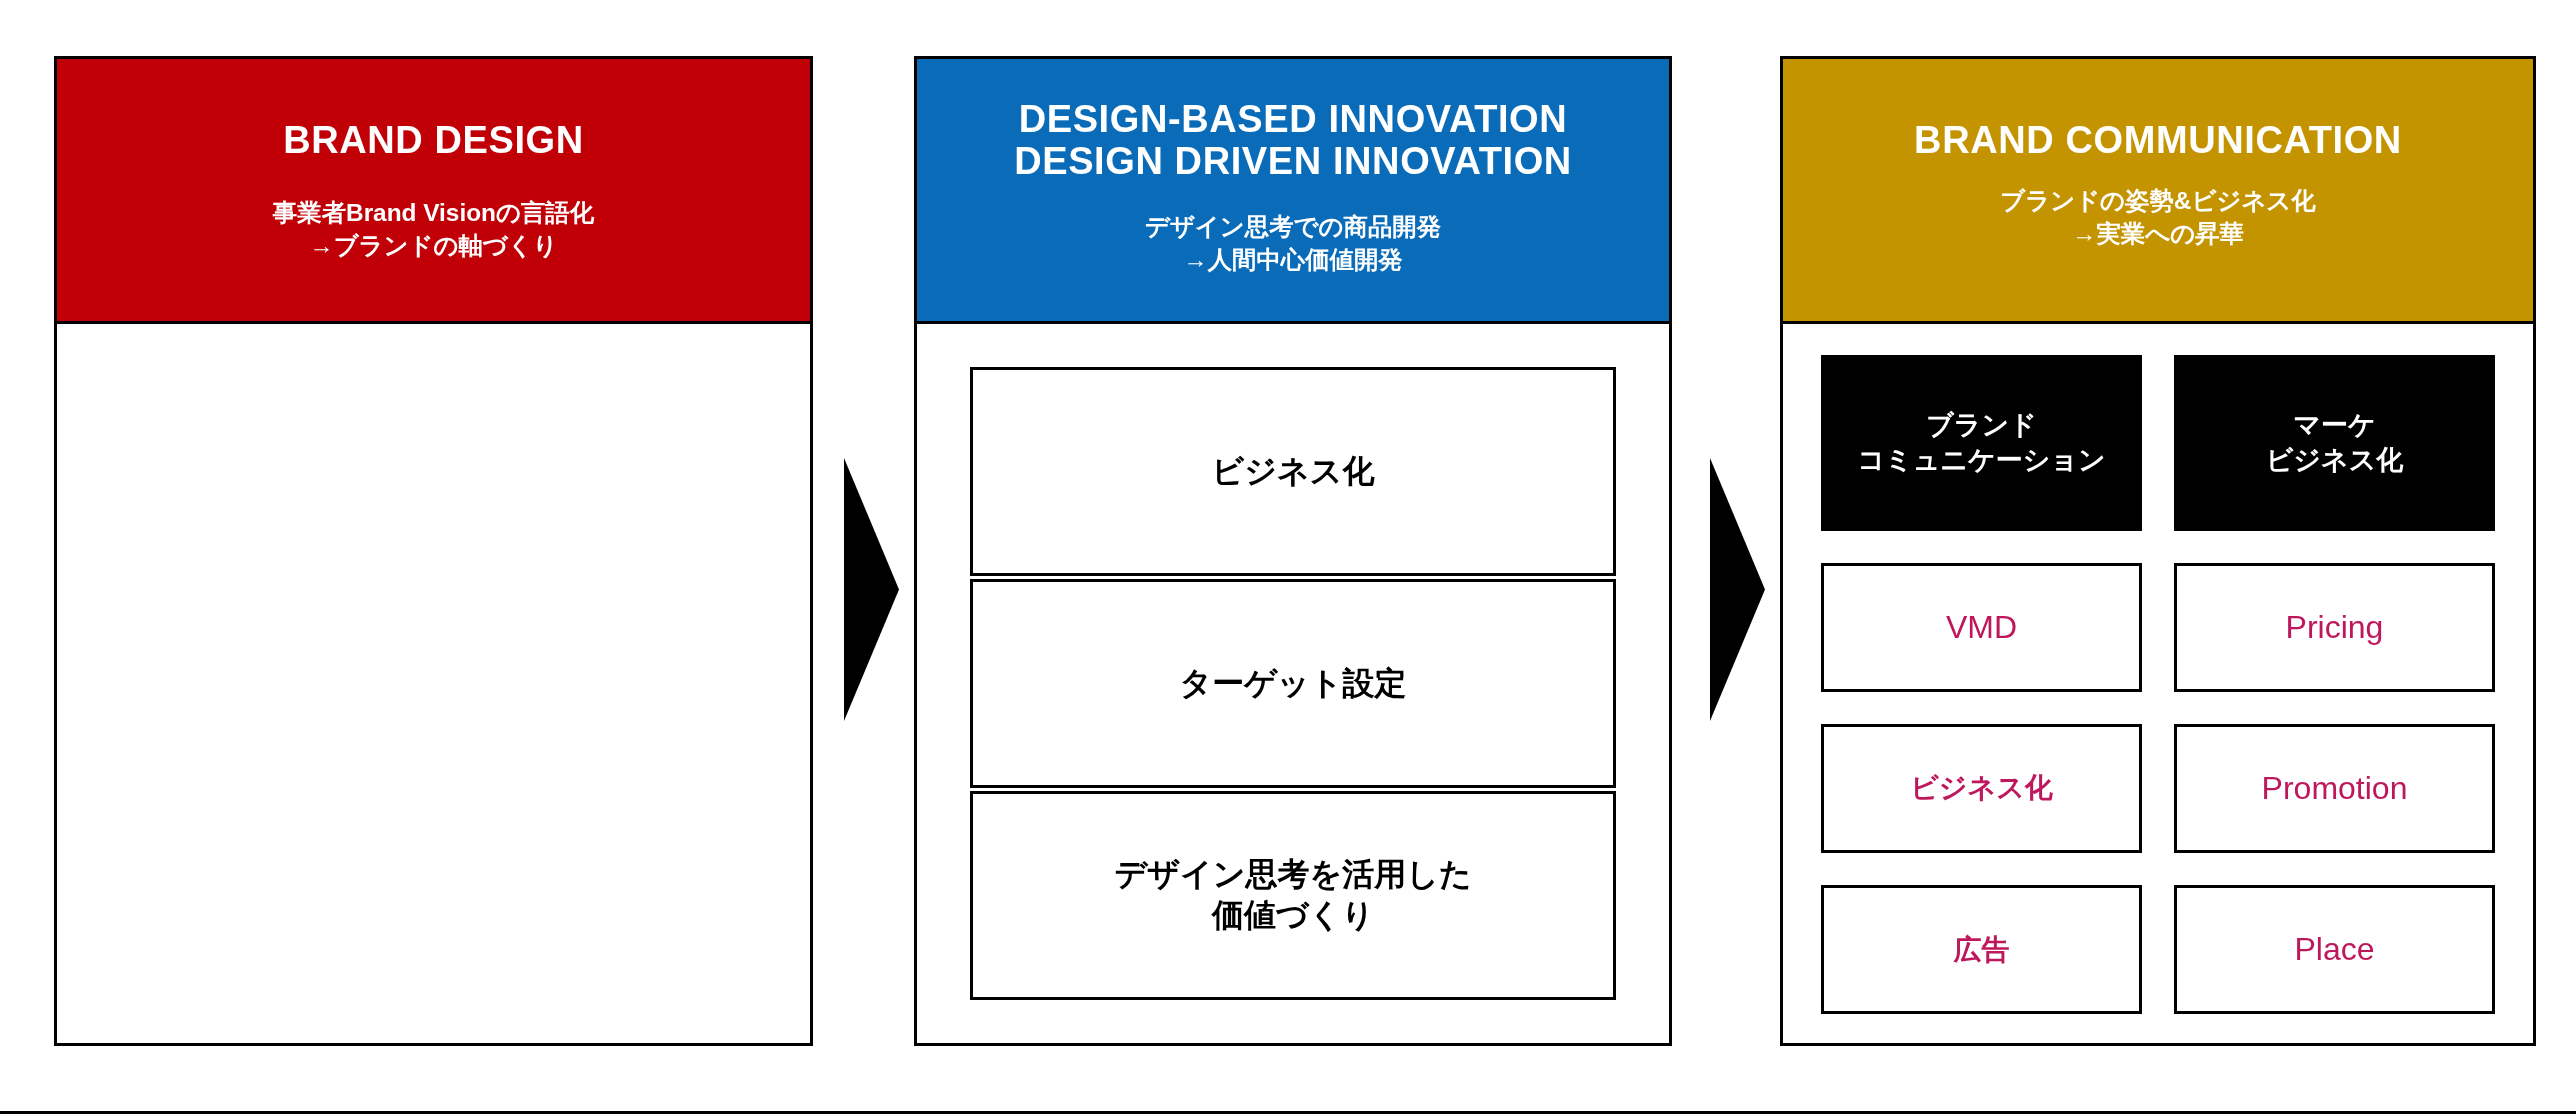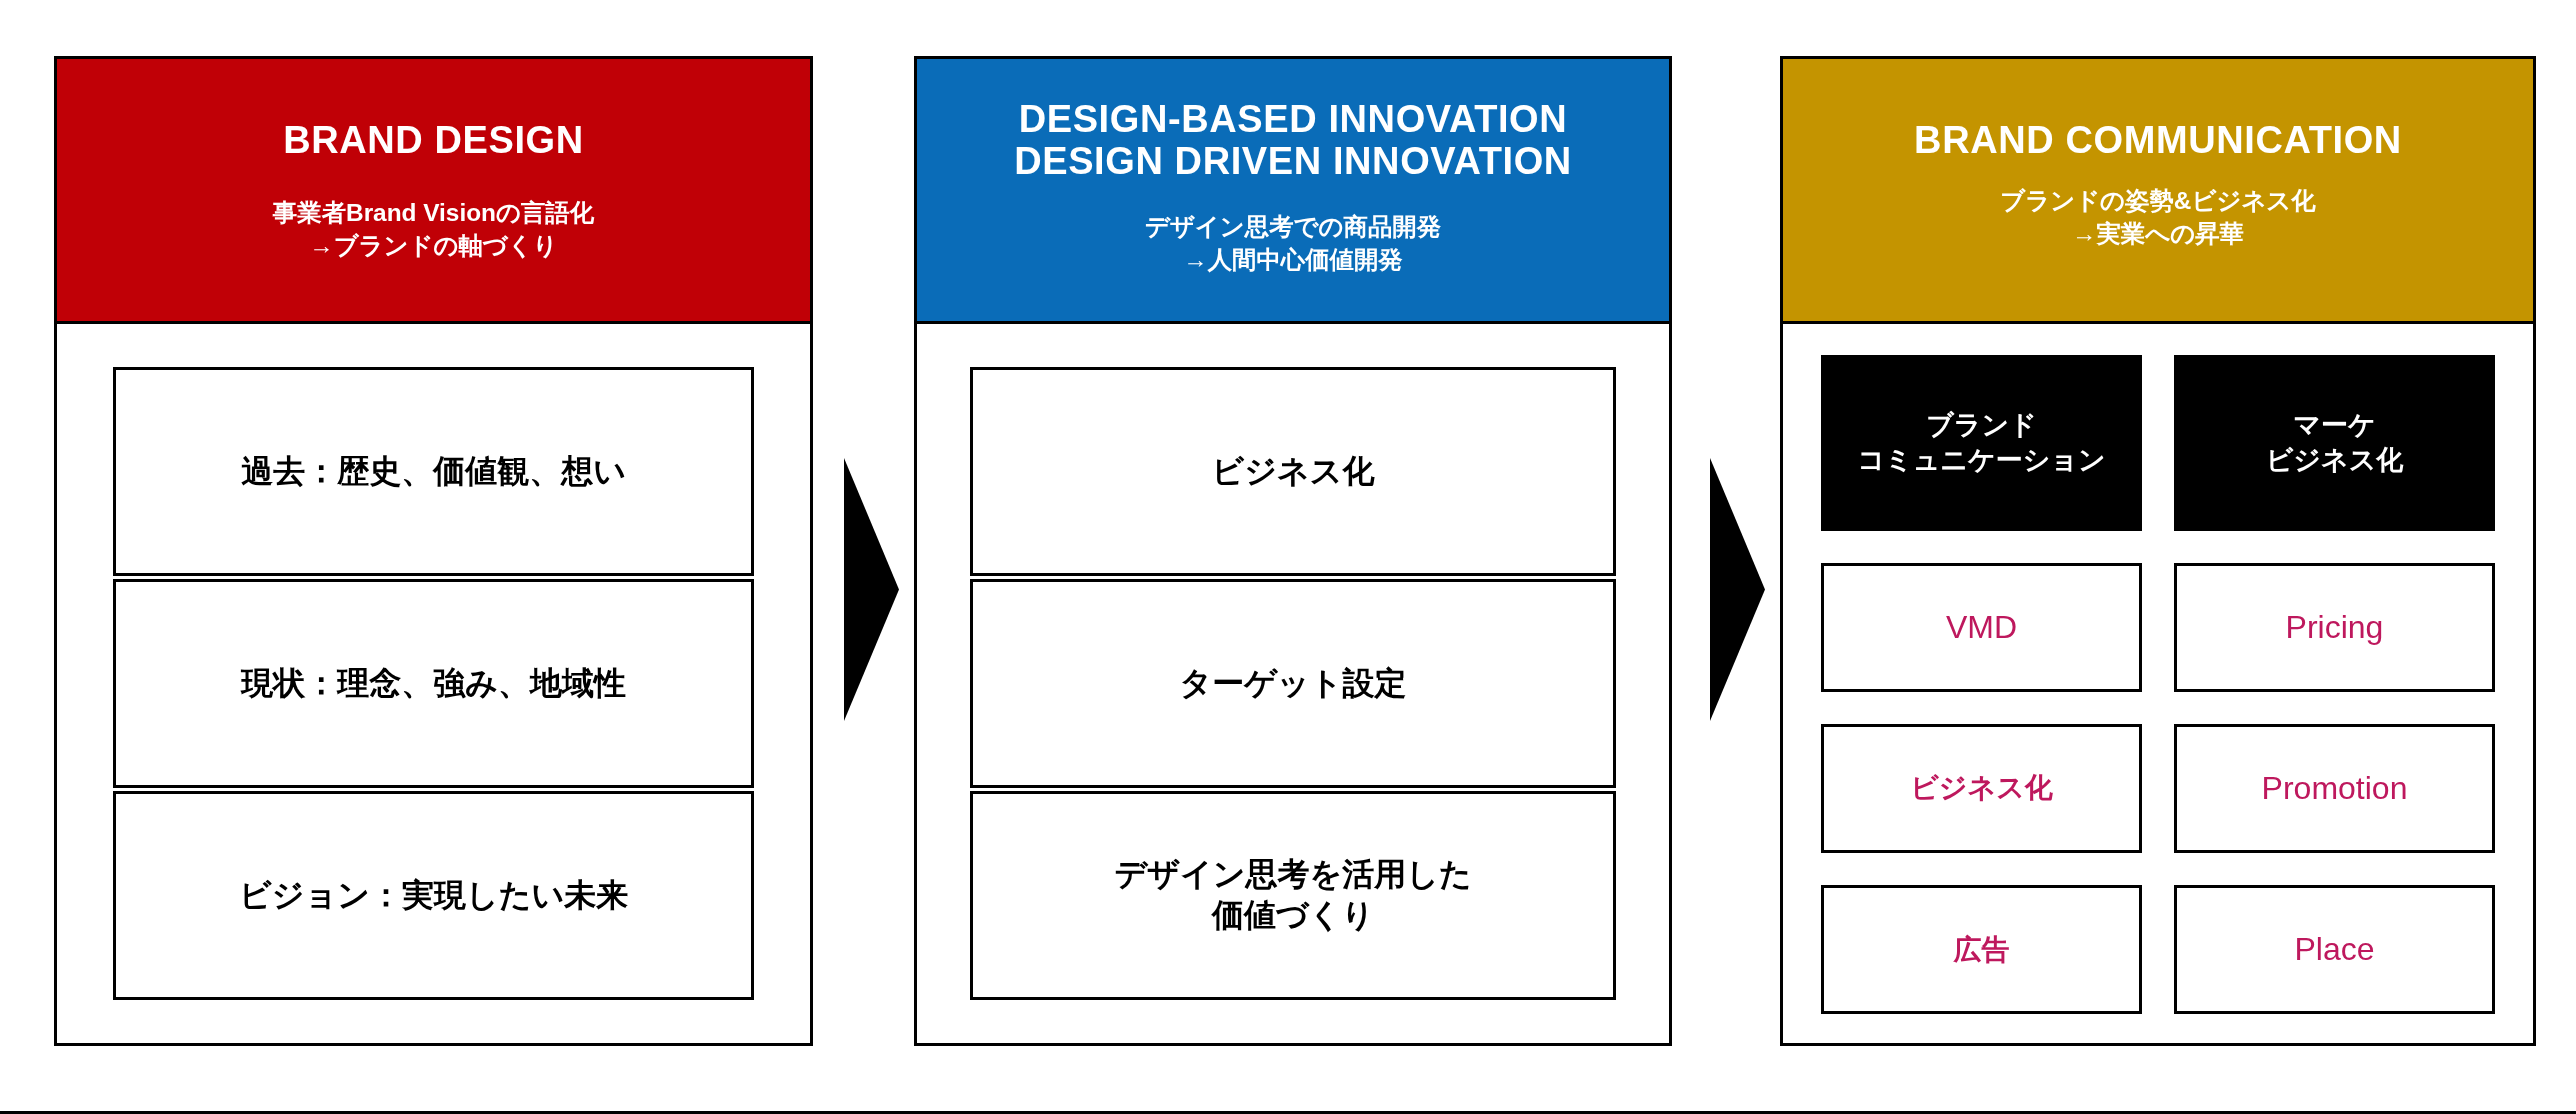--- a/index.html
+++ b/index.html
@@ -161,27 +161,20 @@
 <body>
 
 <div id="canvas">
 
   <section class="column" id="col-brand-design">
     <header class="col-header">
       <div class="header-title">BRAND DESIGN</div>
       <div class="header-sub">事業者Brand Visionの言語化
 →ブランドの軸づくり</div>
     </header>
-    <div class="col-body">
-      <div class="stack">
-        <div class="stack-box">過去：歴史、価値観、想い</div>
-        <div class="stack-box">現状：理念、強み、地域性</div>
-        <div class="stack-box">ビジョン：実現したい未来</div>
-      </div>
-    </div>
   </section>
 
   <div class="arrow" id="arrow-1">
     <svg viewBox="0 0 90 430" preserveAspectRatio="none" aria-hidden="true">
       <polygon points="0,0 90,215 0,430" fill="#000000"></polygon>
     </svg>
   </div>
 
   <section class="column" id="col-innovation">
     <header class="col-header">

